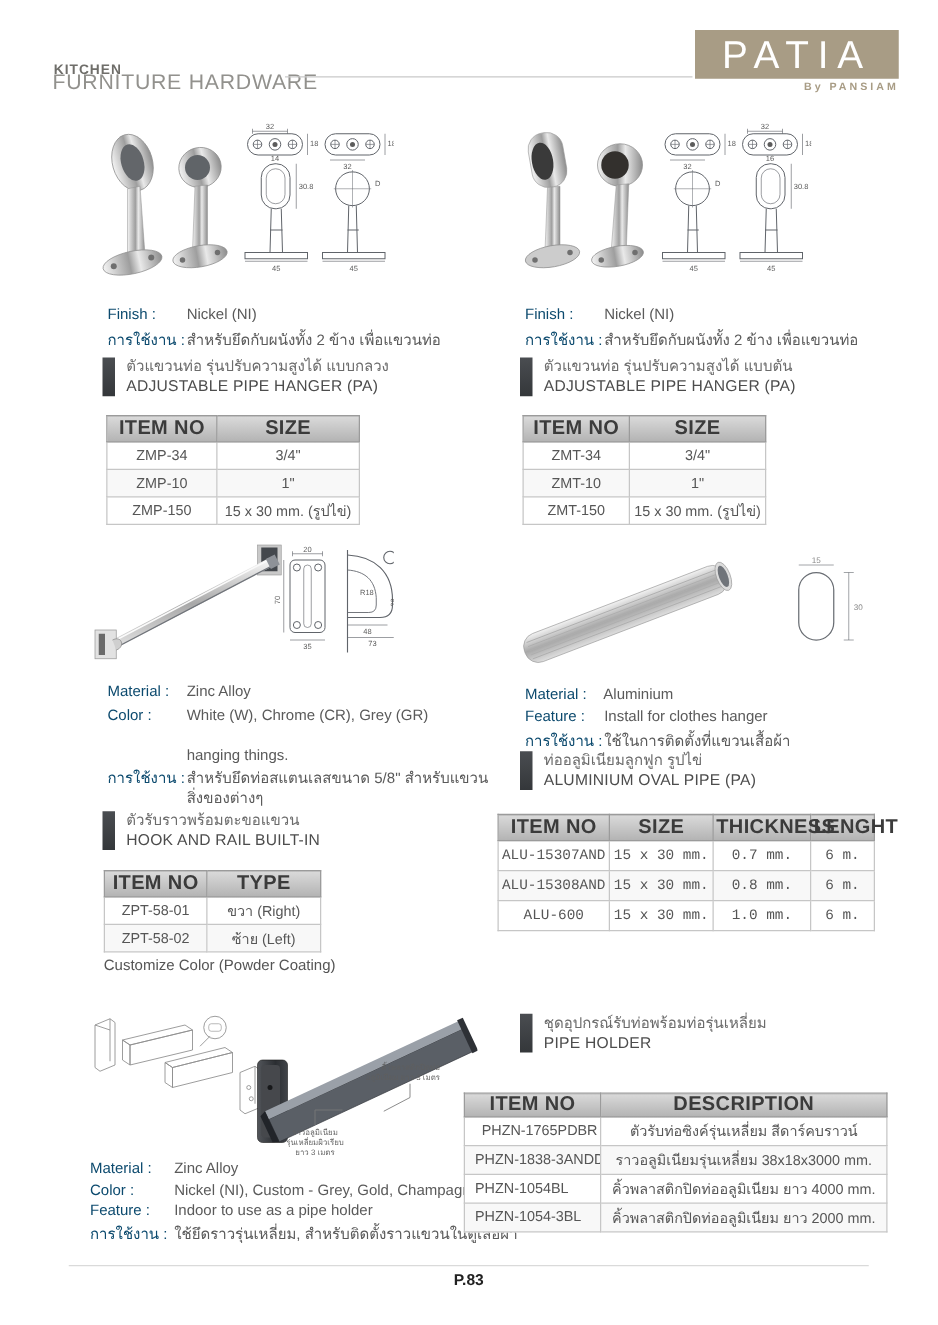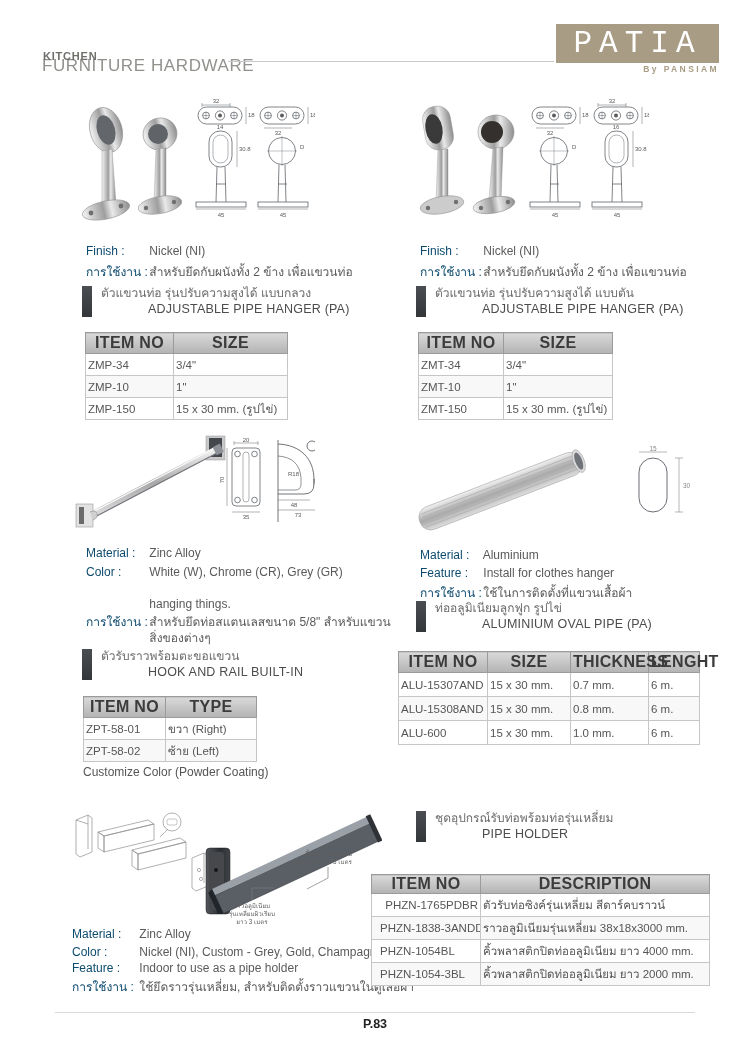--- a/index.html
+++ b/index.html
@@ -6,46 +6,46 @@
   .page{position:relative;width:750px;height:1060px;background:#ffffff;overflow:hidden;
         font-family:"Liberation Sans",sans-serif;}
   
   .hdr-title{position:absolute;left:42px;top:28px;font-size:17px;letter-spacing:.6px;
              color:#92918d;font-weight:400;margin-top:28px;}
   .hdr-sub{position:absolute;left:43px;top:50px;font-size:11px;font-weight:bold;
            letter-spacing:.8px;color:#6f6e6a;}
   .hdr-rule{position:absolute;left:228px;top:61px;width:326px;height:1px;background:#c9c9c9;}
   .brand-box{position:absolute;left:556px;top:24px;width:163px;height:39px;background:#a89c85;
              display:flex;align-items:center;justify-content:center;}
-  .brand-name{font-family:Liberation Mono, monospace;font-size:31px;color:#ffffff;
+  .brand-name{font-family:Liberation Sans, sans-serif;font-size:31px;color:#ffffff;
               letter-spacing:7px;line-height:39px;white-space:nowrap;}
   .brand-by{position:absolute;left:556px;top:64px;width:163px;text-align:right;font-size:8.5px;
             letter-spacing:2.4px;color:#a89c85;font-weight:bold;}
   
   .ft-rule{position:absolute;left:55px;top:1012px;width:640px;height:1px;background:#dadada;}
   .ft-page{position:absolute;left:0;top:1017px;width:750px;text-align:center;font-size:12.5px;
            font-weight:bold;color:#222222;}
   
   .spec{position:absolute;font-size:12px;color:#5a5a5a;white-space:nowrap;}
   .spec .lab{display:inline-block;width:60px;color:#0c4a6e;}
   .spec .lab.w64{width:64px;}
   
   .section{position:absolute;display:flex;gap:9px;align-items:flex-start;}
   .sec-bar{width:10px;height:31px;background:linear-gradient(180deg,#4a4d51,#34373a);flex:0 0 auto;}
   .sec-th{font-size:12px;color:#6b6b6b;line-height:15px;}
-  .sec-en{font-size:12.5px;color:#4c4c4c;letter-spacing:.2px;line-height:17px;margin-left:47px;}
+  .sec-en{font-size:12.5px;color:#4c4c4c;letter-spacing:.2px;line-height:17px;}
   
   table.tbl{position:absolute;border-collapse:collapse;table-layout:fixed;background:#fff;}
   .tbl th{height:20px;background:linear-gradient(180deg,#d9d9d9,#b3b3b3);
           border:1px solid #9b9b9b;font-size:16px;font-weight:bold;color:#3b3b3b;
           letter-spacing:.3px;text-align:center;padding:0 2px;}
   .tbl td{height:21px;border:1px solid #c6c6c6;font-size:11.5px;color:#565656;
-          text-align:left;padding:0 2px;white-space:nowrap;overflow:hidden;}
+          text-align:center;padding:0 2px;white-space:nowrap;overflow:hidden;}
   .tbl tbody tr:nth-child(even) td{background:#f8f8f8;}
-  .tbl-alu td{height:23px;}
+  .tbl-alu td{height:23px;font-family:Liberation Mono, monospace;}
   .tbl-ph th{height:17px;}
   .tbl-ph td{height:22px;}
   .note{position:absolute;font-size:12px;color:#555555;}
   .art{position:absolute;}
   .dimtxt{font-size:6px;fill:#5c5c5c;}
   .dimtxt2{font-size:6.5px;fill:#8a8a8a;}
   .callout{font-size:6.3px;fill:#5f5f5f;}
 </style>
 </head>
 <body>

